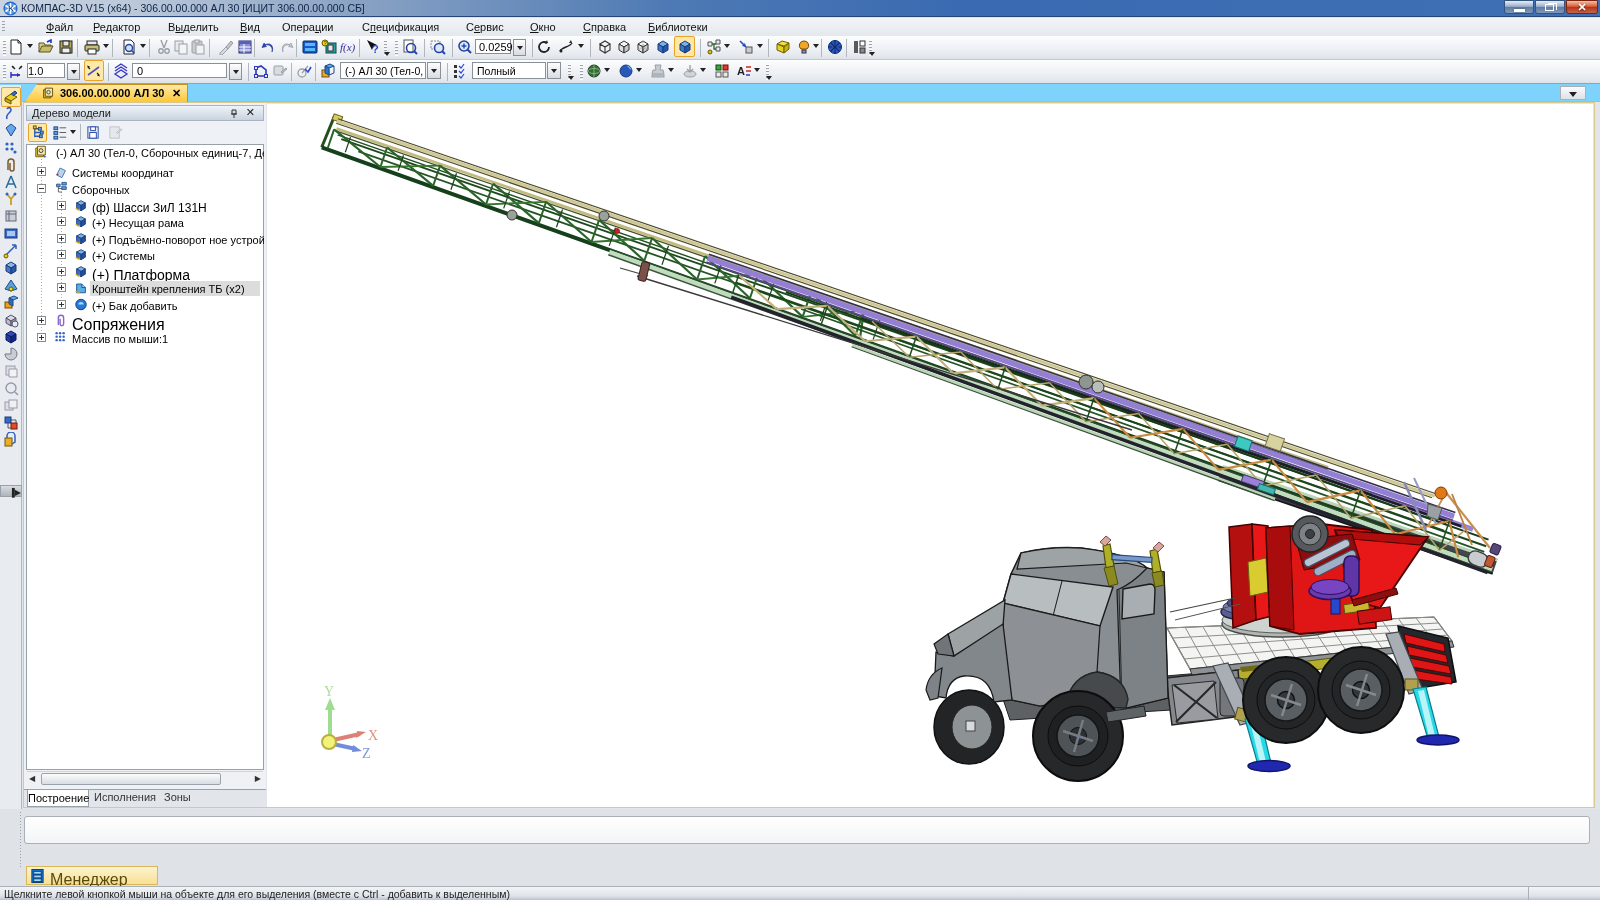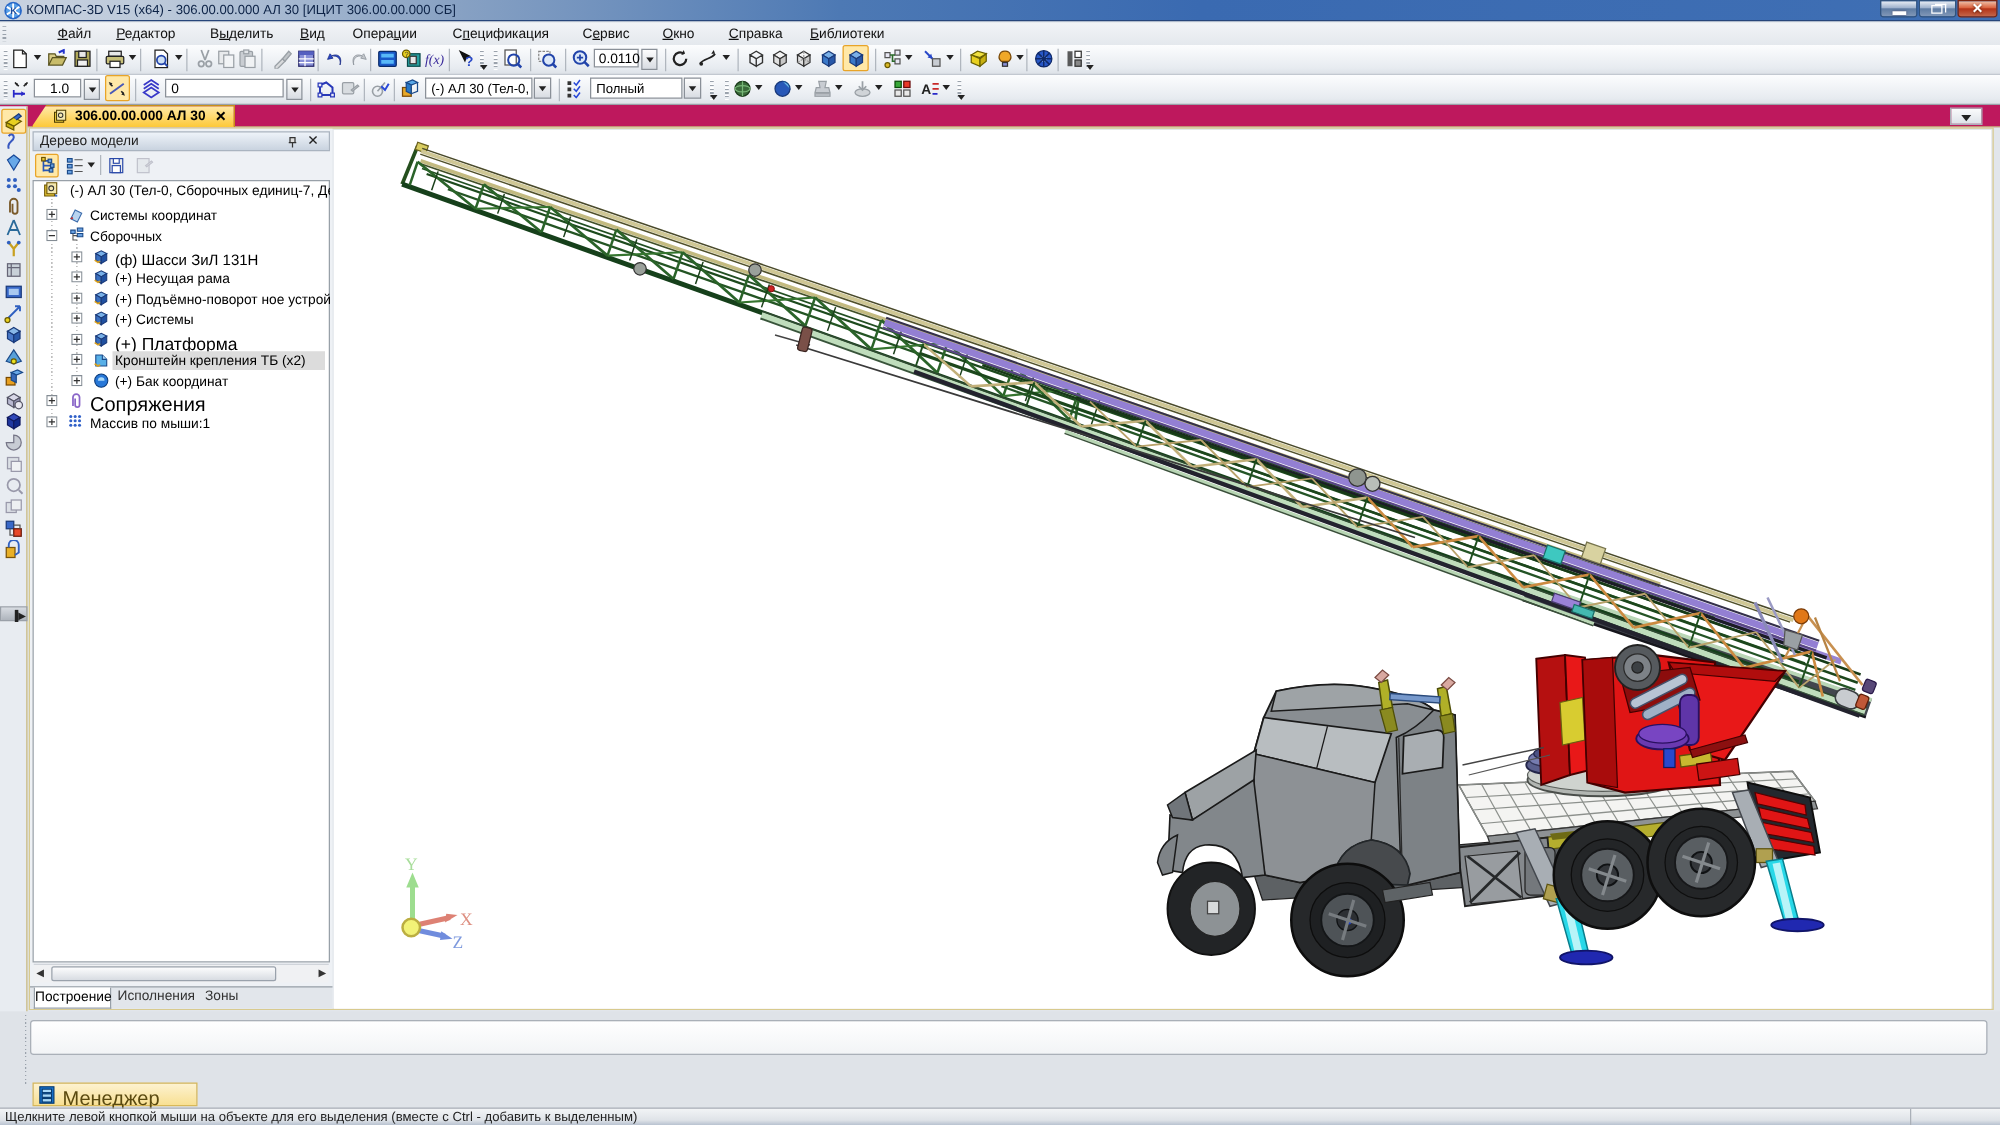--- a/index.html
+++ b/index.html
@@ -4,21 +4,21 @@
 html,body { width:1600px; height:900px; overflow:hidden; font-family:"Liberation Sans",sans-serif; }
 .abs { position:absolute; }
 .ic { position:absolute; width:16px; height:16px; }
 .lic { position:absolute; left:3px; width:16px; height:16px; }
 #titlebar { left:0; top:0; width:1600px; height:17px;
   background:linear-gradient(90deg,#c9d3e1 0,#bcc9da 8%,#8aa3c4 22%,#4d79b4 42%,#3a6ab1 60%,#3f6fb4 100%);
   border-bottom:1px solid #27457a; }
 #menubar { left:0; top:18px; width:1600px; height:18px; background:linear-gradient(#f2f4f7,#e4e8ed); font-size:11px; }
 .mi { position:absolute; top:3px; color:#111; }
 .tbrow { left:0; width:1600px; height:24px; background:linear-gradient(#fcfdfe,#e7ebf0 80%,#dde2e8); }
-#tabrow { left:0; top:84px; width:1600px; height:18px; background:#be185d; border-bottom:1px solid #c8b87e; }
+#tabrow { left:0; top:84px; width:1600px; height:18px; background:#7dd3fc; border-bottom:1px solid #c8b87e; }
 #statusbar { left:0; top:886px; width:1600px; height:14px; background:linear-gradient(#f2f4f6,#dfe3e8 70%,#b8c2d0); font-size:10.5px; color:#222; border-top:1px solid #aab0b8; }
 </style></head>
 <body style="position:relative;background:#dfe3e8">
 <div class="abs" id="titlebar">
  <svg class="abs" style="left:3px;top:1px" width="15" height="15" viewBox="0 0 16 16">
       <circle cx="8" cy="8" r="7.5" fill="#2868c8"></circle>
       <circle cx="8" cy="8" r="6" fill="#58a0e8"></circle>
       <path d="M8 2v12M2.6 4.8l10.8 6.4M2.6 11.2L13.4 4.8" stroke="#fff" stroke-width="1.6"></path>
       <circle cx="8" cy="8" r="2.4" fill="#fff"></circle>
       <text x="5.6" y="11" font-size="8" fill="#1a4a9a" font-weight="bold">K</text>
@@ -145,21 +145,21 @@
         <circle cx="9" cy="9" r="4.5" fill="#dce8f8" stroke="#2244aa" stroke-width="1.6"></circle>
         <line x1="12" y1="12" x2="15" y2="15" stroke="#2244aa" stroke-width="2"></line>
       </svg></div>
     <div style="position:absolute;left:452px;top:3px;width:1px;height:18px;background:#b0b6be"></div>
     <div class="ic" style="left:457px;top:3px"><svg width="16" height="16" viewBox="0 0 16 16">
         <circle cx="7" cy="7" r="5" fill="#dce8f8" stroke="#2244aa" stroke-width="1.6"></circle>
         <line x1="4.5" y1="7" x2="9.5" y2="7" stroke="#2244aa" stroke-width="1.4"></line>
         <line x1="7" y1="4.5" x2="7" y2="9.5" stroke="#2244aa" stroke-width="1.4"></line>
         <line x1="10.5" y1="10.5" x2="14" y2="14" stroke="#2244aa" stroke-width="2"></line>
       </svg></div>
-    <div style="position:absolute;left:475px;top:3px;width:36px;height:15px;background:#fff;border:1px solid #8a9098;font-size:11px;line-height:15px;padding-left:3px">0.0110</div>
+    <div style="position:absolute;left:475px;top:3px;width:36px;height:15px;background:#fff;border:1px solid #8a9098;font-size:11px;line-height:15px;padding-left:3px">0.0259</div>
     <div style="position:absolute;left:513px;top:3px;width:13px;height:17px;background:linear-gradient(#fdfdfd,#d8dce2);border:1px solid #8a9098"></div>
     <div style="position:absolute;left:517px;top:10px;width:0;height:0;border-left:3.5px solid transparent;border-right:3.5px solid transparent;border-top:4px solid #222"></div>
     <div style="position:absolute;left:532px;top:3px;width:1px;height:18px;background:#b0b6be"></div>
     <div class="ic" style="left:536px;top:3px"><svg width="16" height="16" viewBox="0 0 16 16">
         <path d="M13 8a5 5 0 1 1-2-4" fill="none" stroke="#222" stroke-width="1.8"></path>
         <path d="M11 1l1 3-3 1z" fill="#222"></path>
       </svg></div>
     <div class="ic" style="left:558px;top:3px"><svg width="16" height="16" viewBox="0 0 16 16">
         <path d="M2 12C4 8 12 8 14 4" fill="none" stroke="#222" stroke-width="1.4"></path>
         <path d="M14 4l-3 0 2-3z" fill="#222"></path>
@@ -233,21 +233,21 @@
   </div>
 <div class="abs tbrow" style="top:60px;border-bottom:1px solid #9aa0a8">
     <div style="position:absolute;left:3px;top:4px;width:3px;height:16px;background:repeating-linear-gradient(#fff 0 1px,#9aa2ac 1px 2px,transparent 2px 3px)"></div>
     <div class="ic" style="left:9px;top:3px"><svg width="16" height="16" viewBox="0 0 16 16">
         <path d="M3 3l3 3M13 3l-3 3" stroke="#222" stroke-width="1.4"></path>
         <path d="M3 3l1 2.5L5.5 4zM13 3l-2.5 1L12 5.5z" fill="#222"></path>
         <path d="M2 12h9" stroke="#2828c8" stroke-width="1.6"></path>
         <path d="M11 12l-3-2v4z" fill="#2828c8"></path>
         <path d="M2 9v6" stroke="#2828c8" stroke-width="1.4"></path>
       </svg></div>
-    <div style="position:absolute;left:27px;top:3px;width:38px;height:15px;background:#fff;border:1px solid #8a9098;font-size:11px;line-height:15px;padding-left:12px">1.0</div>
+    <div style="position:absolute;left:27px;top:3px;width:38px;height:15px;background:#fff;border:1px solid #8a9098;font-size:11px;line-height:15px;padding-left:0">1.0</div>
     <div style="position:absolute;left:67px;top:3px;width:13px;height:17px;background:linear-gradient(#fdfdfd,#d8dce2);border:1px solid #8a9098"></div>
     <div style="position:absolute;left:71px;top:10px;width:0;height:0;border-left:3.5px solid transparent;border-right:3.5px solid transparent;border-top:4px solid #222"></div>
     <div style="position:absolute;left:84px;top:0px;width:20px;height:21px;background:#ffe8a8;border:1.5px solid #e8a428;border-radius:2px"></div>
     <div class="ic" style="left:86px;top:3px"><svg width="16" height="16" viewBox="0 0 16 16">
         <path d="M2 12L13 4" stroke="#4858b8" stroke-width="1.6"></path>
         <path d="M2 4l2 2M13 12l-2-2" stroke="#222" stroke-width="1.3"></path>
         <path d="M1 2.5l3 1-1.8 1.8zM14 13.5l-3-1 1.8-1.8z" fill="#222"></path>
       </svg></div>
     <div style="position:absolute;left:108px;top:3px;width:1px;height:18px;background:#b0b6be"></div>
     <div class="ic" style="left:113px;top:3px"><svg width="16" height="16" viewBox="0 0 16 16">
@@ -585,21 +585,21 @@
       <div style="position:absolute;left:66px;top:139.0px;font-size:11px;white-space:nowrap">Кронштейн крепления ТБ (x2)</div>
       <svg style="position:absolute;left:31px;top:155.5px" width="9" height="9" viewBox="0 0 9 9">
         <rect x="0.5" y="0.5" width="8" height="8" fill="#fff" stroke="#848c94"></rect>
         <line x1="2" y1="4.5" x2="7" y2="4.5" stroke="#333"></line>
         <line x1="4.5" y1="2" x2="4.5" y2="7" stroke="#333"></line>
       </svg>
       <svg style="position:absolute;left:48px;top:152.5px" width="14" height="15" viewBox="0 0 16 16">
         <circle cx="8" cy="8" r="6" fill="#2878d8" stroke="#0a3a7a"></circle>
         <path d="M5 8a3 3 0 0 1 6 0" fill="#a8d8f8"></path>
       </svg>
-      <div style="position:absolute;left:66px;top:155.5px;font-size:11px;white-space:nowrap">(+) Бак координат</div>
+      <div style="position:absolute;left:66px;top:155.5px;font-size:11px;white-space:nowrap">(+) Бак добавить</div>
       <svg style="position:absolute;left:11px;top:172.0px" width="9" height="9" viewBox="0 0 9 9">
         <rect x="0.5" y="0.5" width="8" height="8" fill="#fff" stroke="#848c94"></rect>
         <line x1="2" y1="4.5" x2="7" y2="4.5" stroke="#333"></line>
         <line x1="4.5" y1="2" x2="4.5" y2="7" stroke="#333"></line>
       </svg>
       <svg style="position:absolute;left:28px;top:169.0px" width="14" height="15" viewBox="0 0 16 16">
         <path d="M5 13V5a3 3 0 0 1 6 0v7a2 2 0 0 1-4 0V6" fill="none" stroke="#8a66c8" stroke-width="1.6"></path>
       </svg>
       <div style="position:absolute;left:46px;top:172.0px;font-size:16px;white-space:nowrap">Сопряжения</div>
       <svg style="position:absolute;left:11px;top:188.5px" width="9" height="9" viewBox="0 0 9 9">

